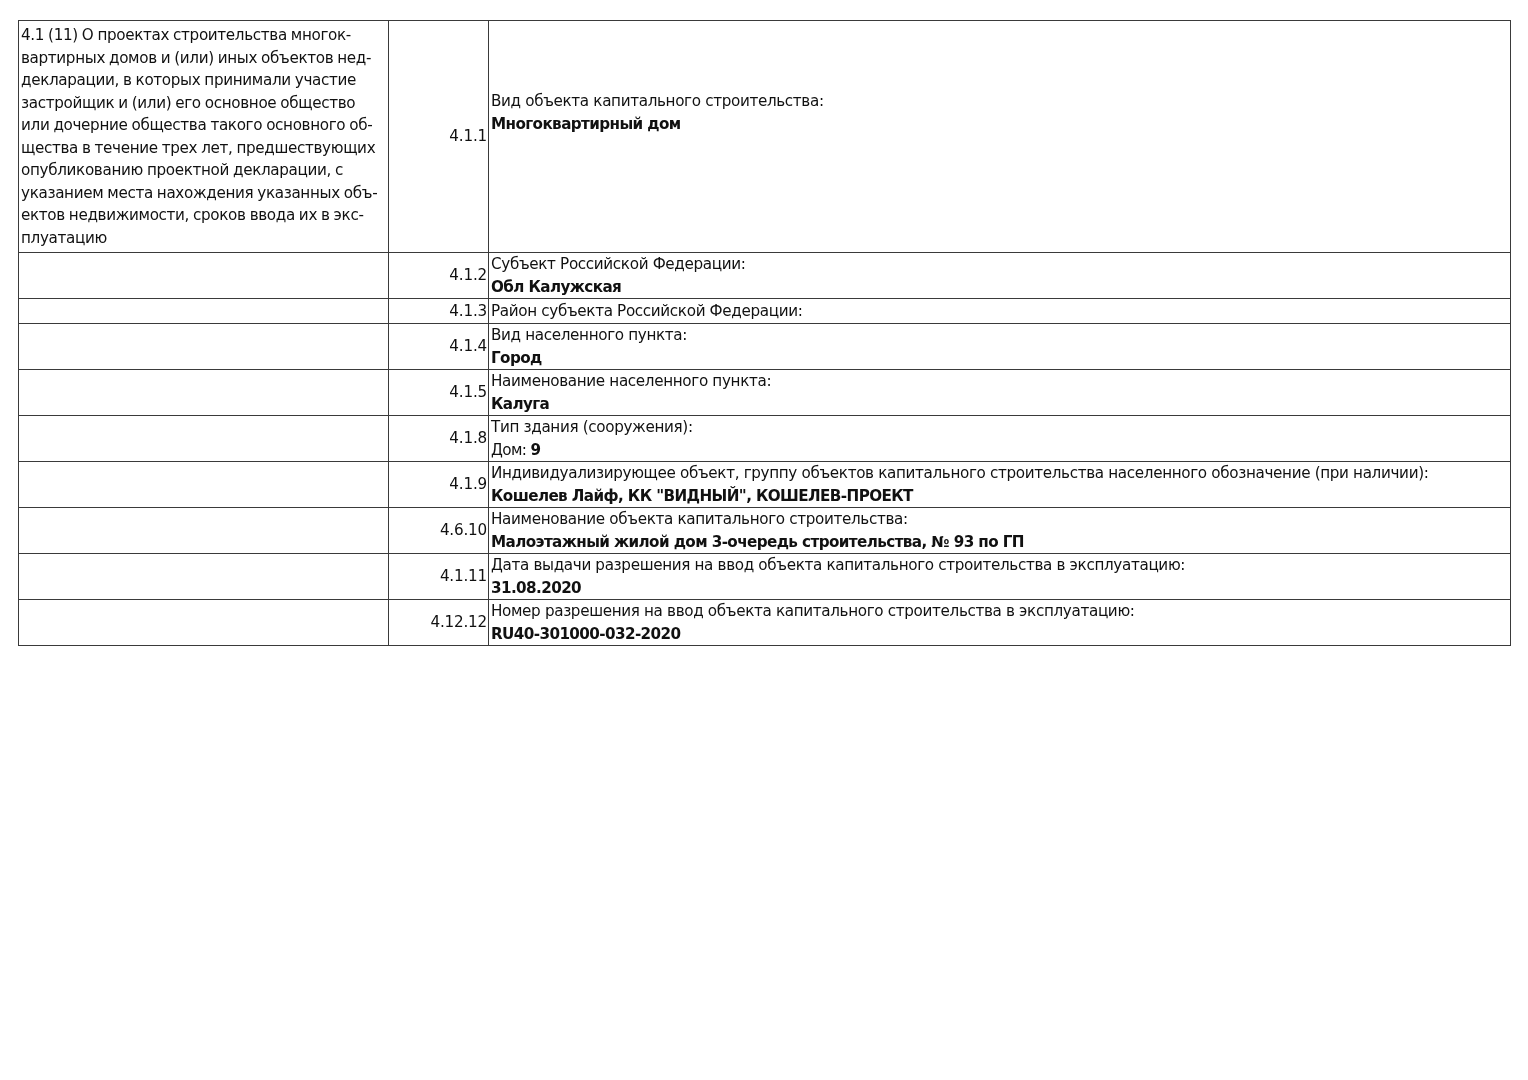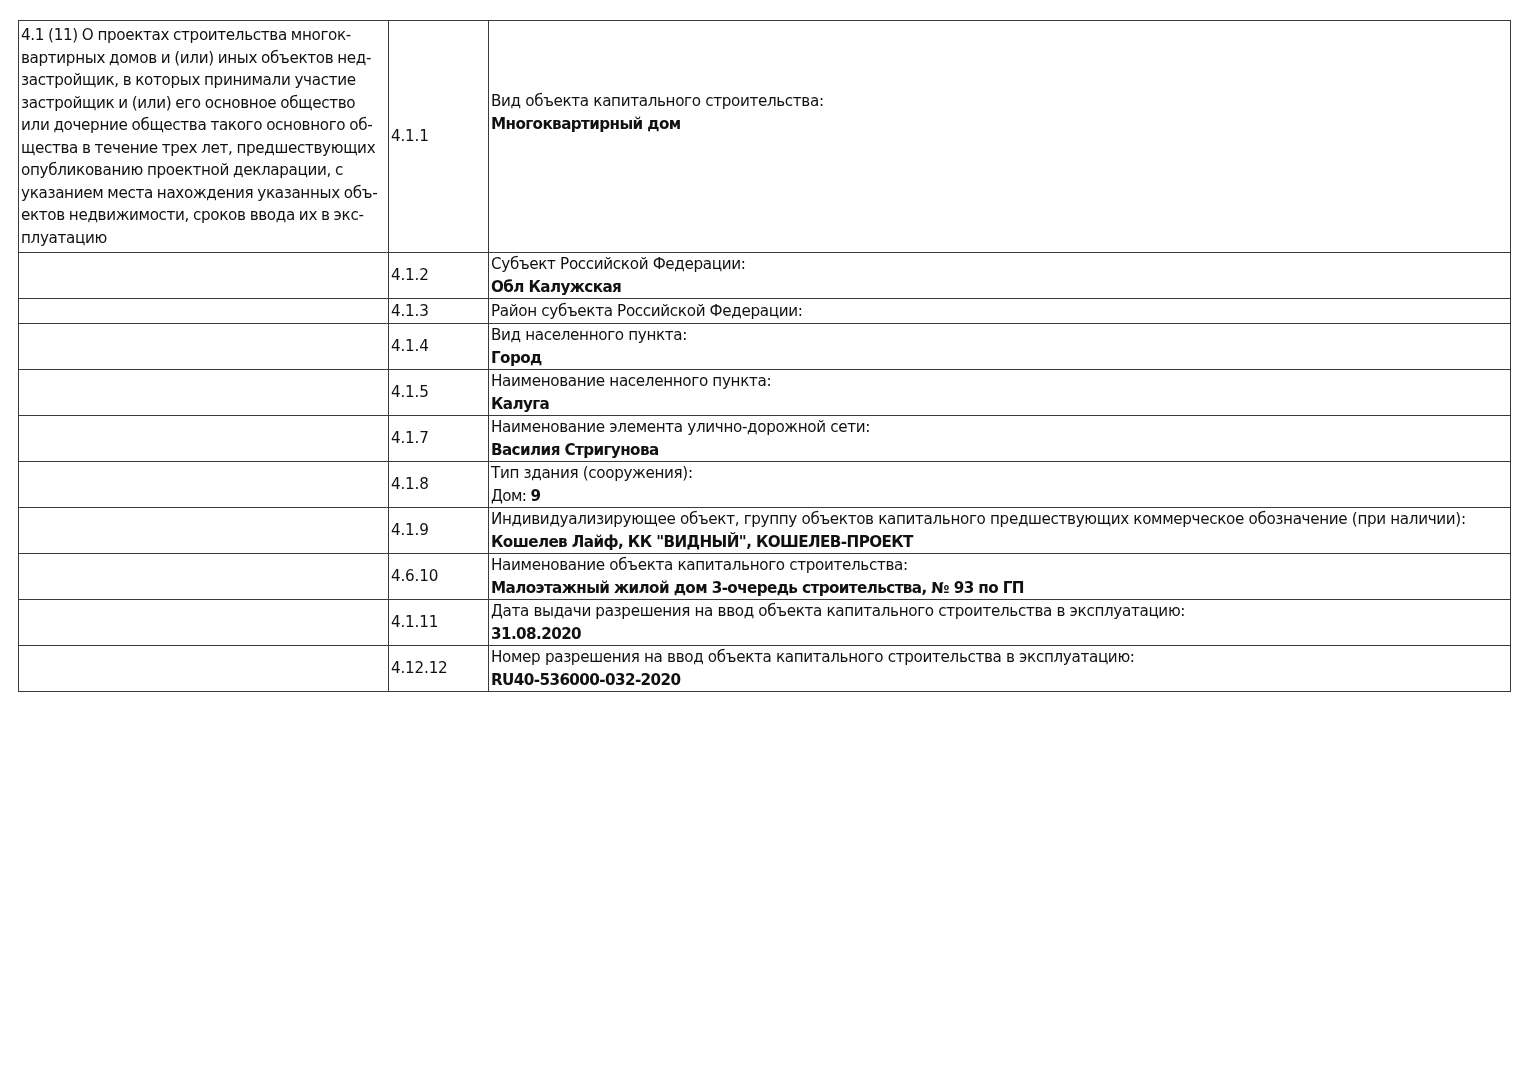--- a/index.html
+++ b/index.html
@@ -35,20 +35,21 @@
     .col-content { width: auto; }
 
     .section-title {
       vertical-align: top;
       white-space: normal;
       letter-spacing: -0.35px;
       word-spacing: -0.5px;
     }
     .code {
       letter-spacing: -0.2px;
+      text-align: right;
     }
     .label {
       display: block;
       letter-spacing: -0.35px;
       white-space: nowrap;
     }
     .value {
       display: block;
       font-weight: bold;
       letter-spacing: -0.6px;
@@ -72,21 +73,21 @@
     <col class="col-section">
     <col class="col-code">
     <col class="col-content">
   </colgroup>
   <tbody>
     <tr class="row-1">
       <td class="section-title">
         <div class="section-lines">
           <span>4.1 (11) О проектах строительства многок-</span>
           <span>вартирных домов и (или) иных объектов нед-</span>
-          <span>застройщик, в которых принимали участие</span>
+          <span>декларации, в которых принимали участие</span>
           <span>застройщик и (или) его основное общество</span>
           <span>или дочерние общества такого основного об-</span>
           <span>щества в течение трех лет, предшествующих</span>
           <span>опубликованию проектной декларации, с</span>
           <span>указанием места нахождения указанных объ-</span>
           <span>ектов недвижимости, сроков ввода их в экс-</span>
           <span>плуатацию</span>
         </div>
       </td>
       <td class="code">4.1.1</td>
@@ -125,43 +126,35 @@
     <tr class="row-std">
       <td></td>
       <td class="code">4.1.5</td>
       <td class="content-cell">
         <span class="label">Наименование населенного пункта:</span>
         <span class="value">Калуга</span>
       </td>
     </tr>
 
 
-    <tr class="row-std">
-      <td></td>
-      <td class="code">4.1.7</td>
-      <td class="content-cell">
-        <span class="label">Наименование элемента улично-дорожной сети:</span>
-        <span class="value">Василия Стригунова</span>
-      </td>
-    </tr>
 
     <tr class="row-std">
       <td></td>
       <td class="code">4.1.8</td>
       <td class="content-cell">
         <span class="label">Тип здания (сооружения):</span>
         <span class="value"><span class="value-plain">Дом: </span><span>9</span></span>
       </td>
     </tr>
 
     <tr class="row-std">
       <td></td>
       <td class="code">4.1.9</td>
       <td class="content-cell">
-        <span class="label">Индивидуализирующее объект, группу объектов капитального предшествующих коммерческое обозначение (при наличии):</span>
+        <span class="label">Индивидуализирующее объект, группу объектов капитального строительства населенного обозначение (при наличии):</span>
         <span class="value">Кошелев Лайф, КК "ВИДНЫЙ", КОШЕЛЕВ-ПРОЕКТ</span>
       </td>
     </tr>
 
     <tr class="row-std">
       <td></td>
       <td class="code">4.6.10</td>
       <td class="content-cell">
         <span class="label">Наименование объекта капитального строительства:</span>
         <span class="value">Малоэтажный жилой дом 3-очередь строительства, № 93 по ГП</span>
@@ -175,18 +168,18 @@
         <span class="label">Дата выдачи разрешения на ввод объекта капитального строительства в эксплуатацию:</span>
         <span class="value">31.08.2020</span>
       </td>
     </tr>
 
     <tr class="row-std">
       <td></td>
       <td class="code">4.12.12</td>
       <td class="content-cell">
         <span class="label">Номер разрешения на ввод объекта капитального строительства в эксплуатацию:</span>
-        <span class="value">RU40-536000-032-2020</span>
+        <span class="value">RU40-301000-032-2020</span>
       </td>
     </tr>
 
   </tbody>
 </table>
 
 </body></html>

